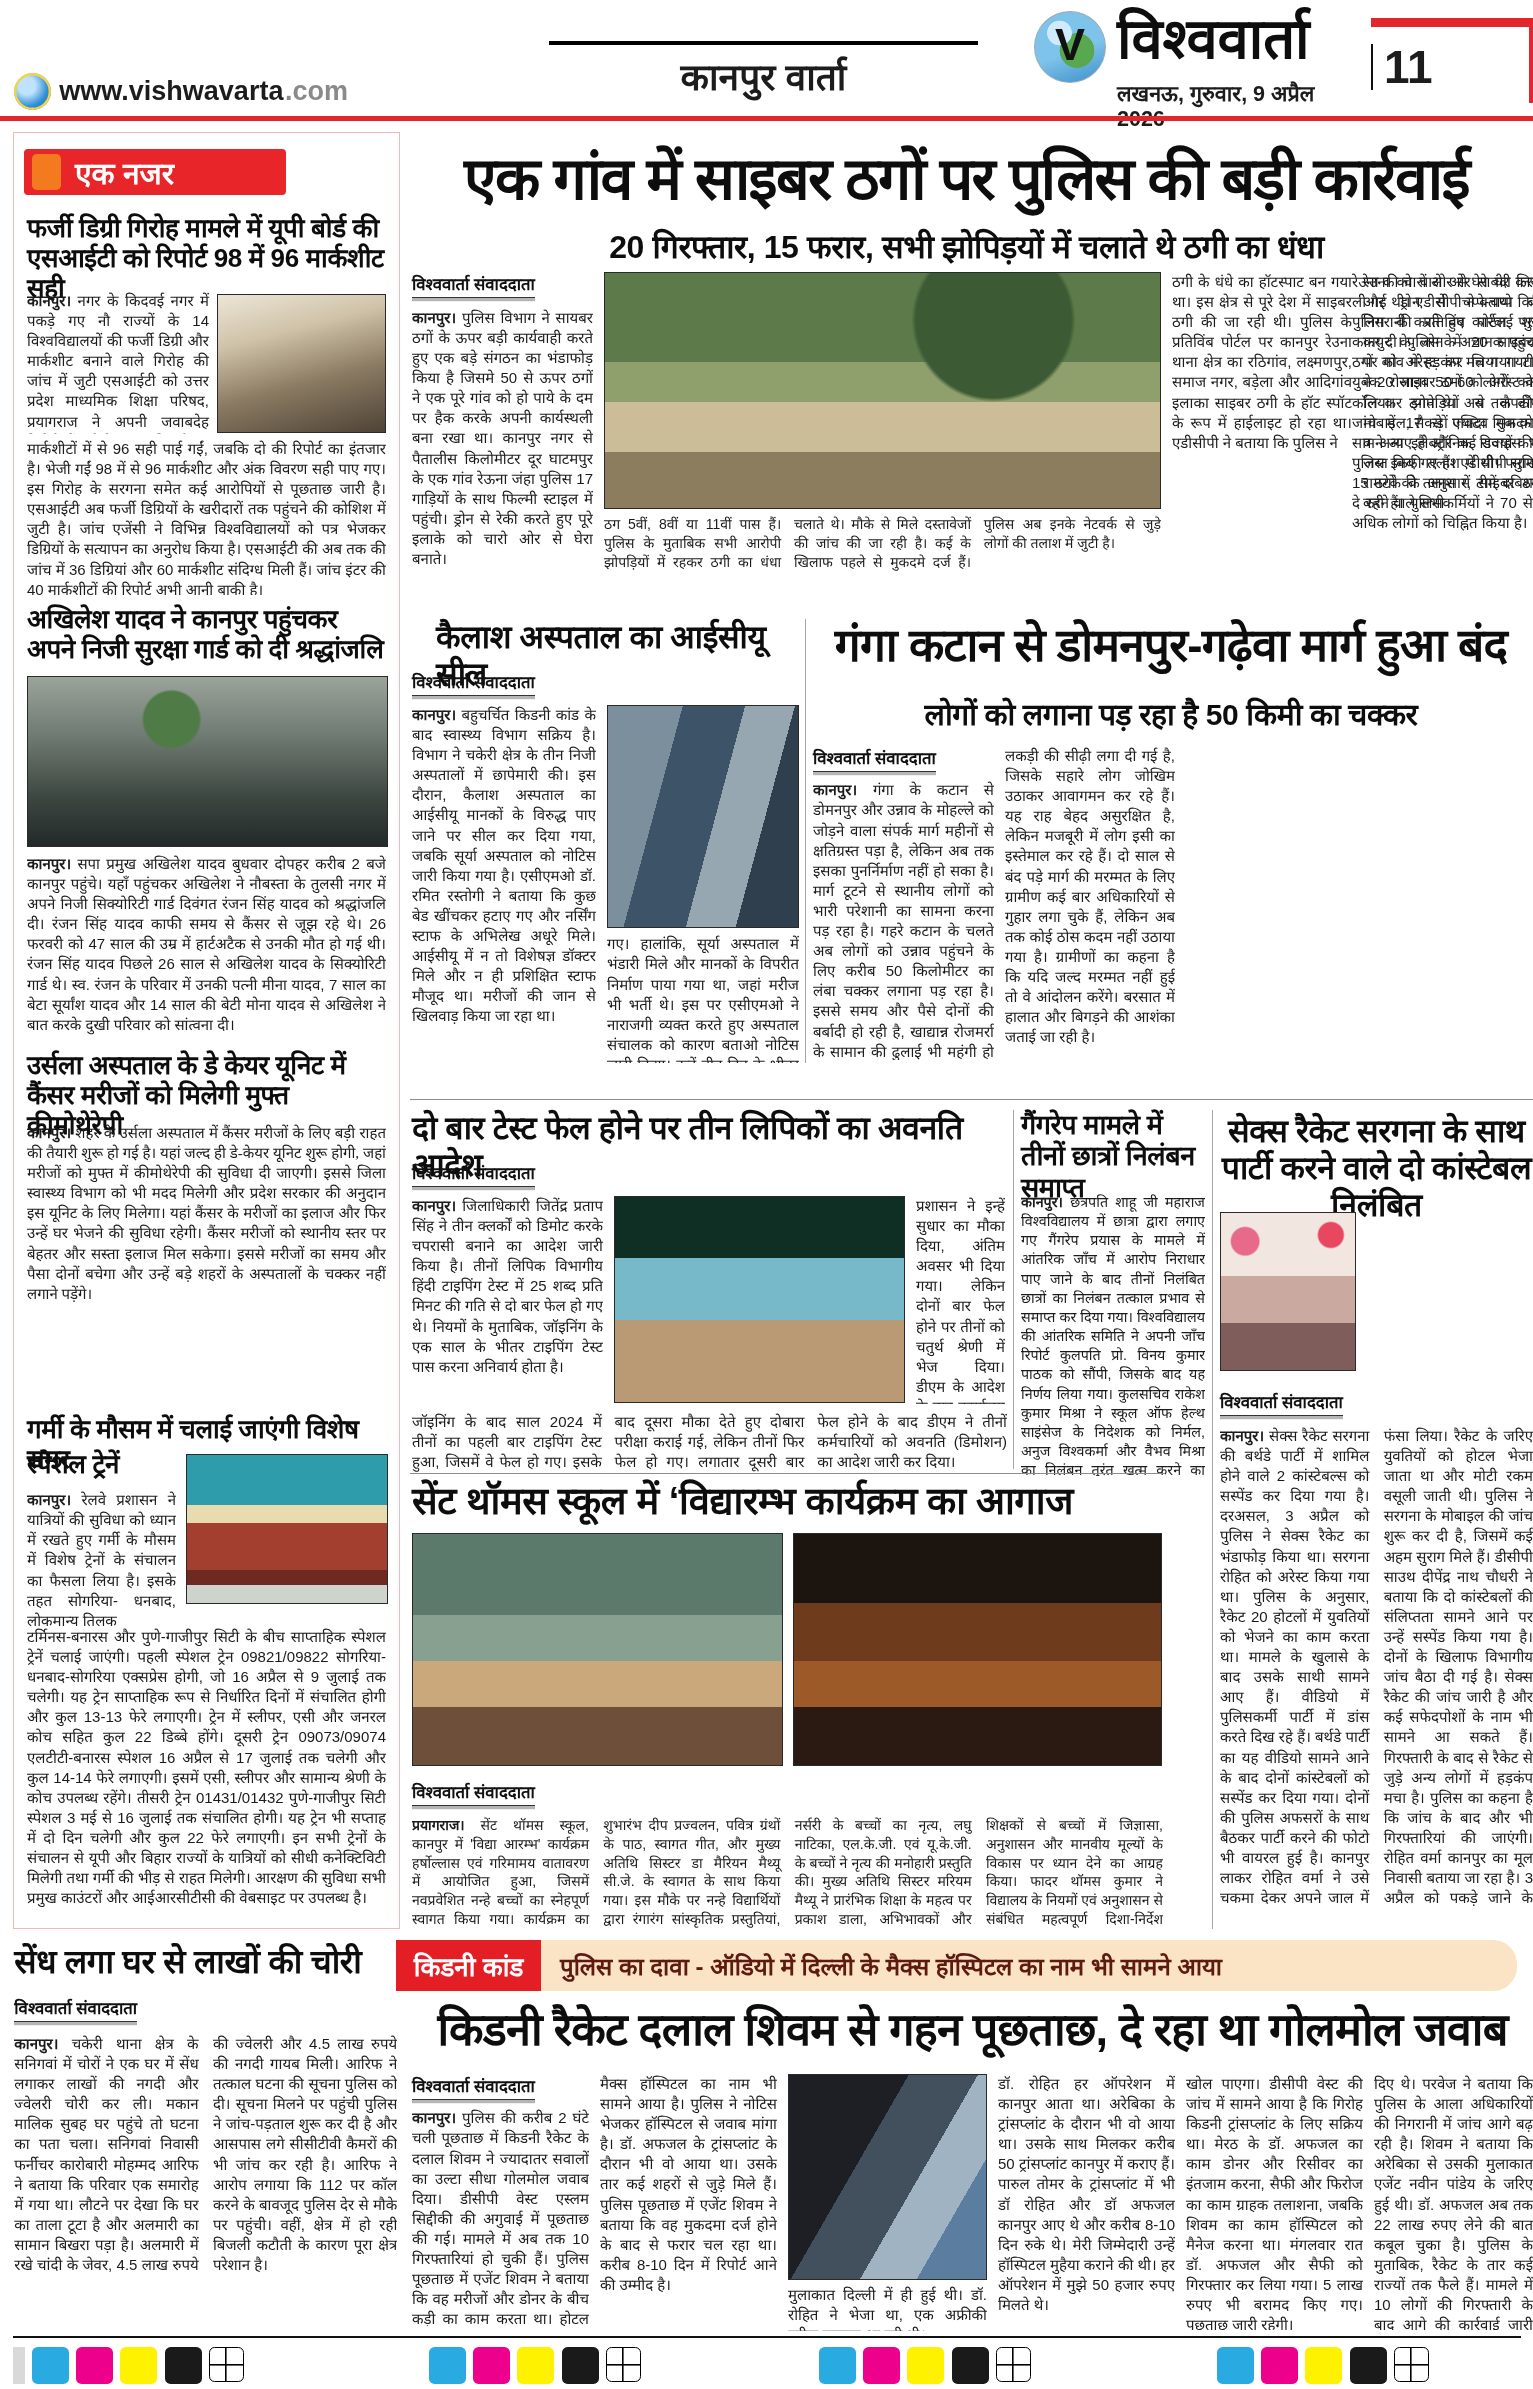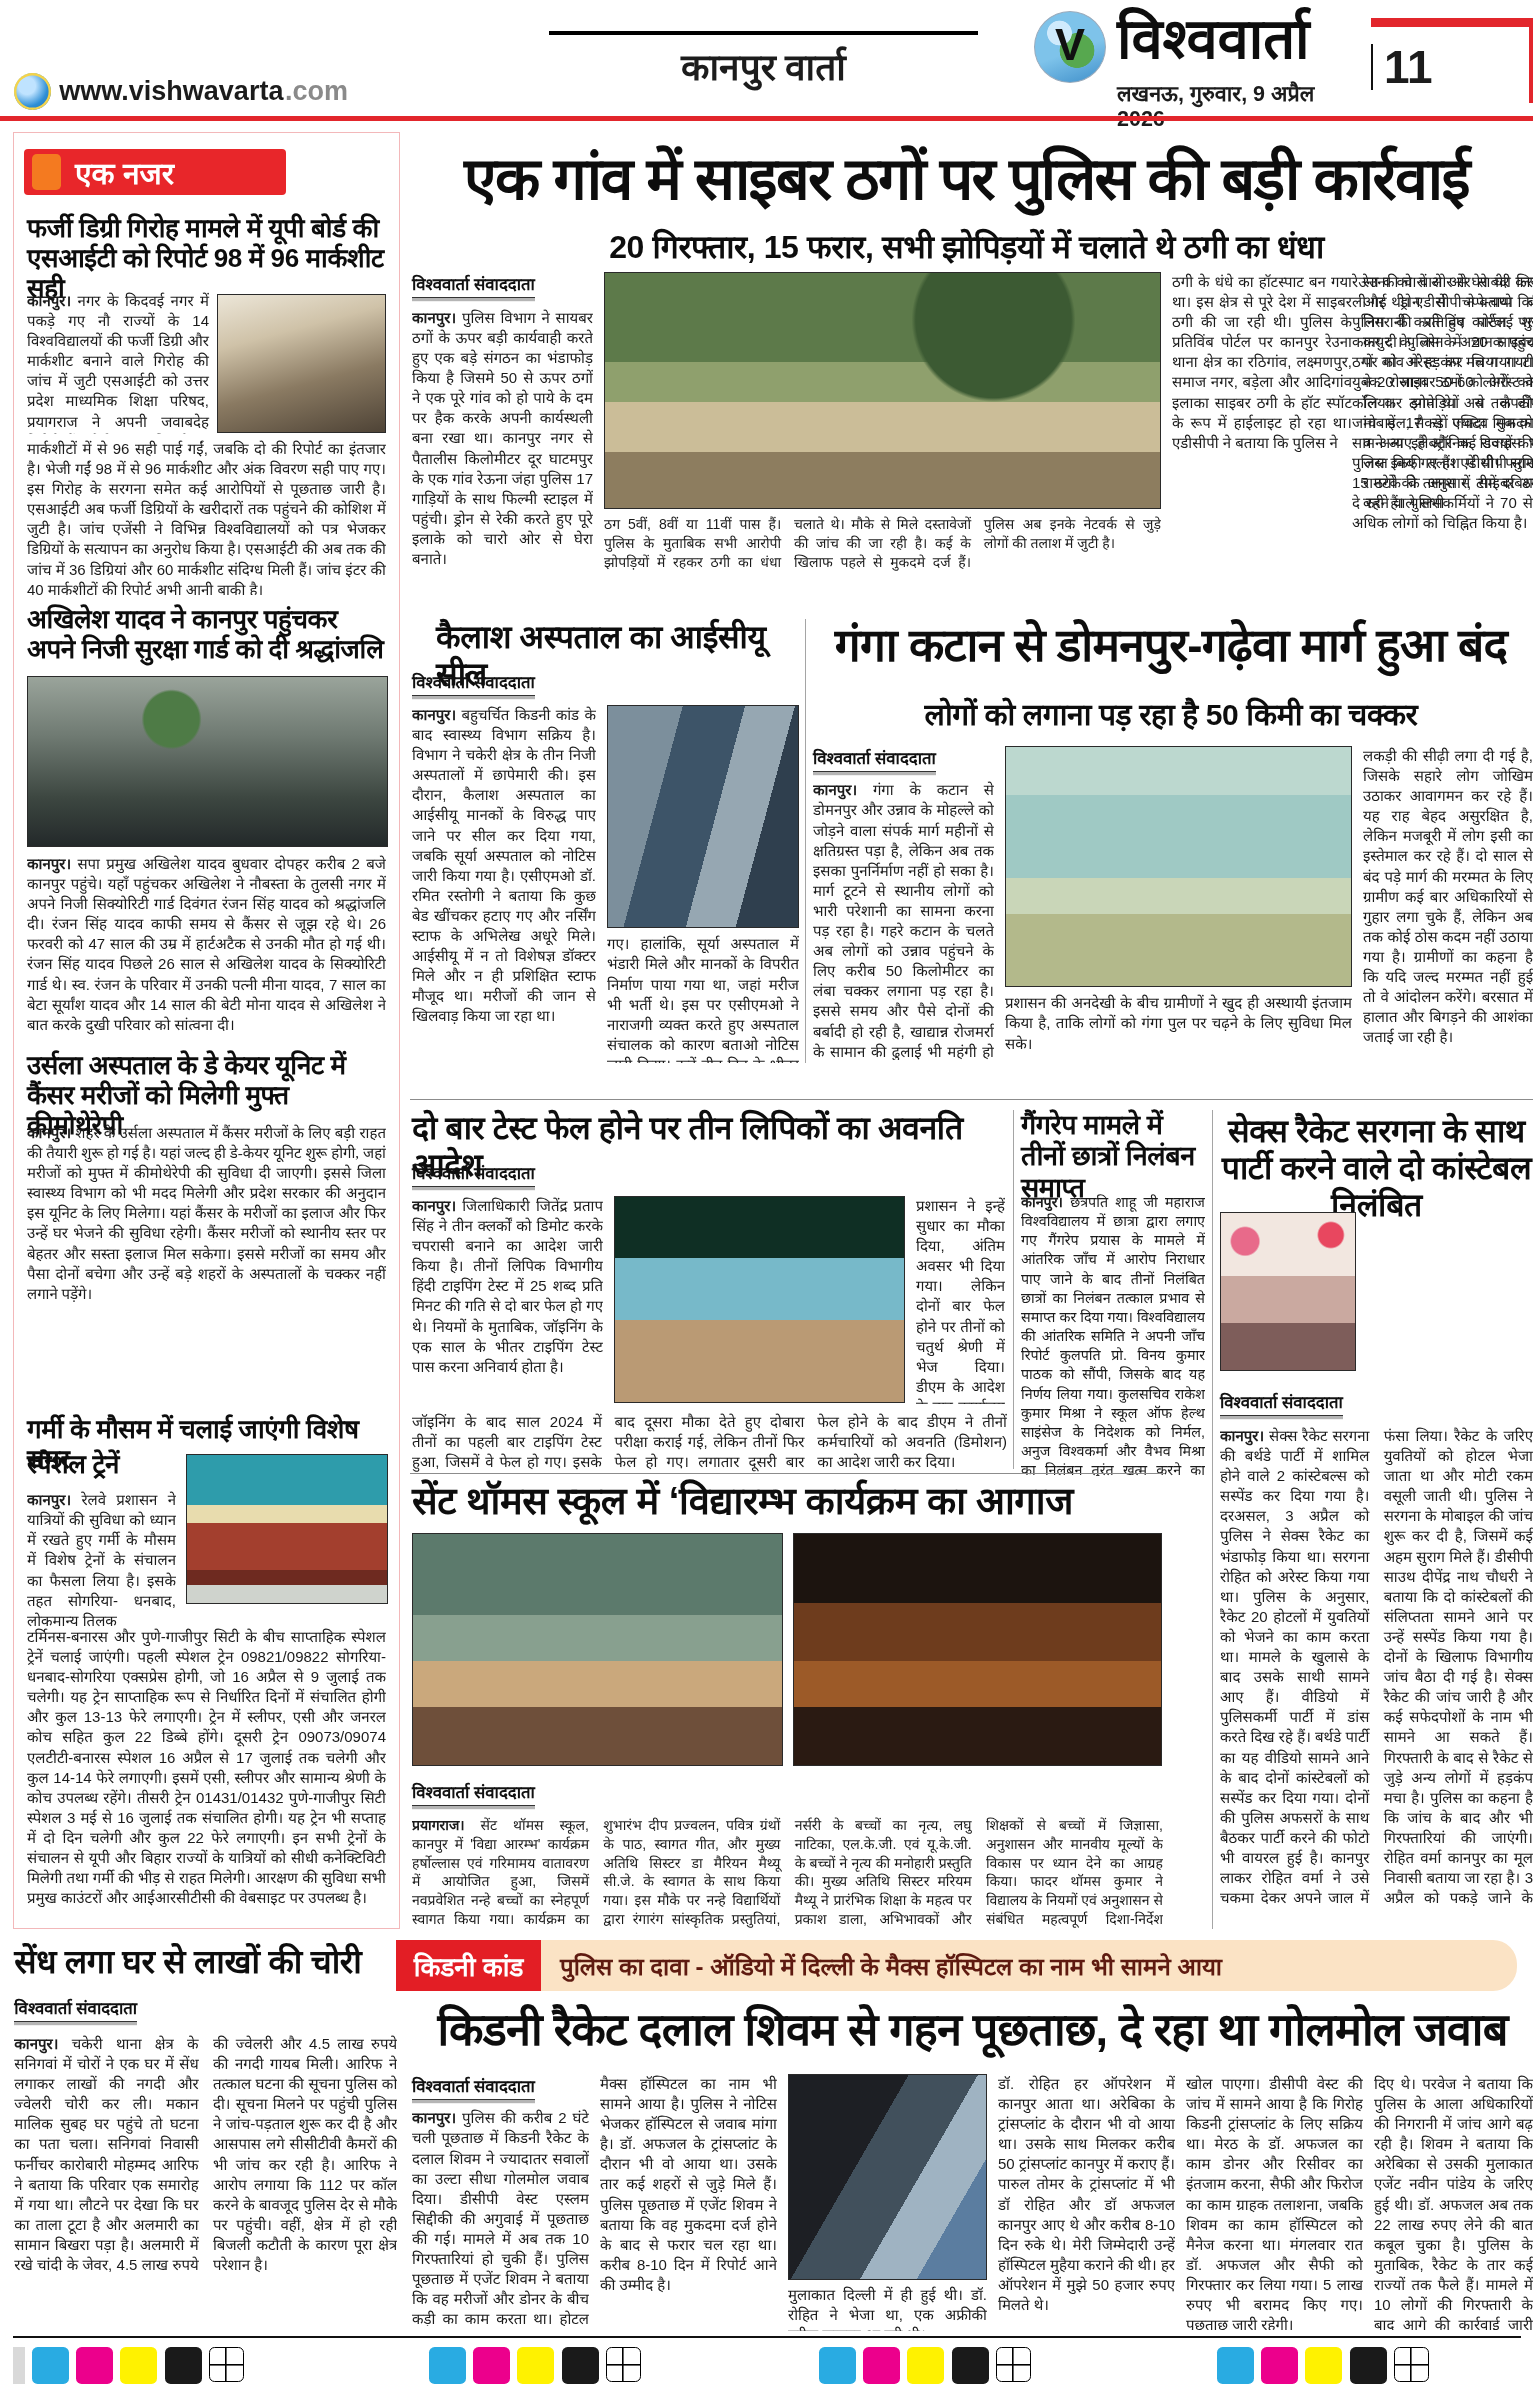--- a/index.html
+++ b/index.html
@@ -83,21 +83,21 @@
 <div id="page">
 
   <div class="abs" style="left:14.3px;top:73px;width:413px;">
     <div id="sitelink">
       <span class="e-icon"></span>
       <span>www.vishwavarta</span>
         <span style="color:#8a8a8a;margin-left:-6.4px">.com</span>
     </div>
   </div>
 
-  <div class="abs" style="left:549px;top:31px;width:429px;font-family:Liberation Serif, serif;">
+  <div class="abs" style="left:549px;top:41px;width:429px;">
     <div id="centerhead">कानपुर वार्ता</div>
   </div>
 
   <div class="abs" style="left:1034px;top:11px;width:334px;">
     <div id="brandrow">
       <div class="globe"></div>
       <div>
         <div id="brandname">विश्ववार्ता</div>
         <div id="dateline">लखनऊ,   गुरुवार, 9 अप्रैल 2026</div>
       </div>
@@ -201,24 +201,20 @@
   <div class="abs hl center" style="left:813px;top:698px;width:716px;font-size:30px;">लोगों को लगाना पड़ रहा है 50 किमी का चक्कर</div>
   <div class="abs" style="left:813px;top:746px;width:720px;height:318px;">
     <div class="flexrow">
       <div class="col" style="width:181px;">
         <span class="byline">विश्ववार्ता संवाददाता</span>
         <div class="body" style="margin-top:8px;height:280px;">
           <span class="dl">कानपुर।</span>
           <span>गंगा के कटान से डोमनपुर और उन्नाव के मोहल्ले को जोड़ने वाला संपर्क मार्ग महीनों से क्षतिग्रस्त पड़ा है, लेकिन अब तक इसका पुनर्निर्माण नहीं हो सका है। मार्ग टूटने से स्थानीय लोगों को भारी परेशानी का सामना करना पड़ रहा है। गहरे कटान के चलते अब लोगों को उन्नाव पहुंचने के लिए करीब 50 किलोमीटर का लंबा चक्कर लगाना पड़ रहा है। इससे समय और पैसे दोनों की बर्बादी हो रही है, खाद्यान्न रोजमर्रा के सामान की ढुलाई भी महंगी हो गई है।</span>
         </div>
       </div>
-      <div class="col" style="width:347px;">
-        <div class="ph ph-river" style="width:345px;height:239px;"></div>
-        <div class="body" style="margin-top:6.4px;height:68px;">प्रशासन की अनदेखी के बीच ग्रामीणों ने खुद ही अस्थायी इंतजाम किया है, ताकि लोगों को गंगा पुल पर चढ़ने के लिए सुविधा मिल सके।</div>
-      </div>
       <div class="col body" style="width:170px;height:318px;">लकड़ी की सीढ़ी लगा दी गई है, जिसके सहारे लोग जोखिम उठाकर आवागमन कर रहे हैं। यह राह बेहद असुरक्षित है, लेकिन मजबूरी में लोग इसी का इस्तेमाल कर रहे हैं। दो साल से बंद पड़े मार्ग की मरम्मत के लिए ग्रामीण कई बार अधिकारियों से गुहार लगा चुके हैं, लेकिन अब तक कोई ठोस कदम नहीं उठाया गया है। ग्रामीणों का कहना है कि यदि जल्द मरम्मत नहीं हुई तो वे आंदोलन करेंगे। बरसात में हालात और बिगड़ने की आशंका जताई जा रही है।</div>
     </div>
   </div>
 
   <div class="abs hrule" style="left:410px;top:1099px;width:1124px;height:0.8px;"></div>
 
   <div class="abs hl" style="left:412px;top:1110px;width:596px;font-size:32px;">दो बार टेस्ट फेल होने पर तीन लिपिकों का अवनति आदेश</div>
   <div class="abs" style="left:412px;top:1161px;">
     <span class="byline">विश्ववार्ता संवाददाता</span>
   </div>

